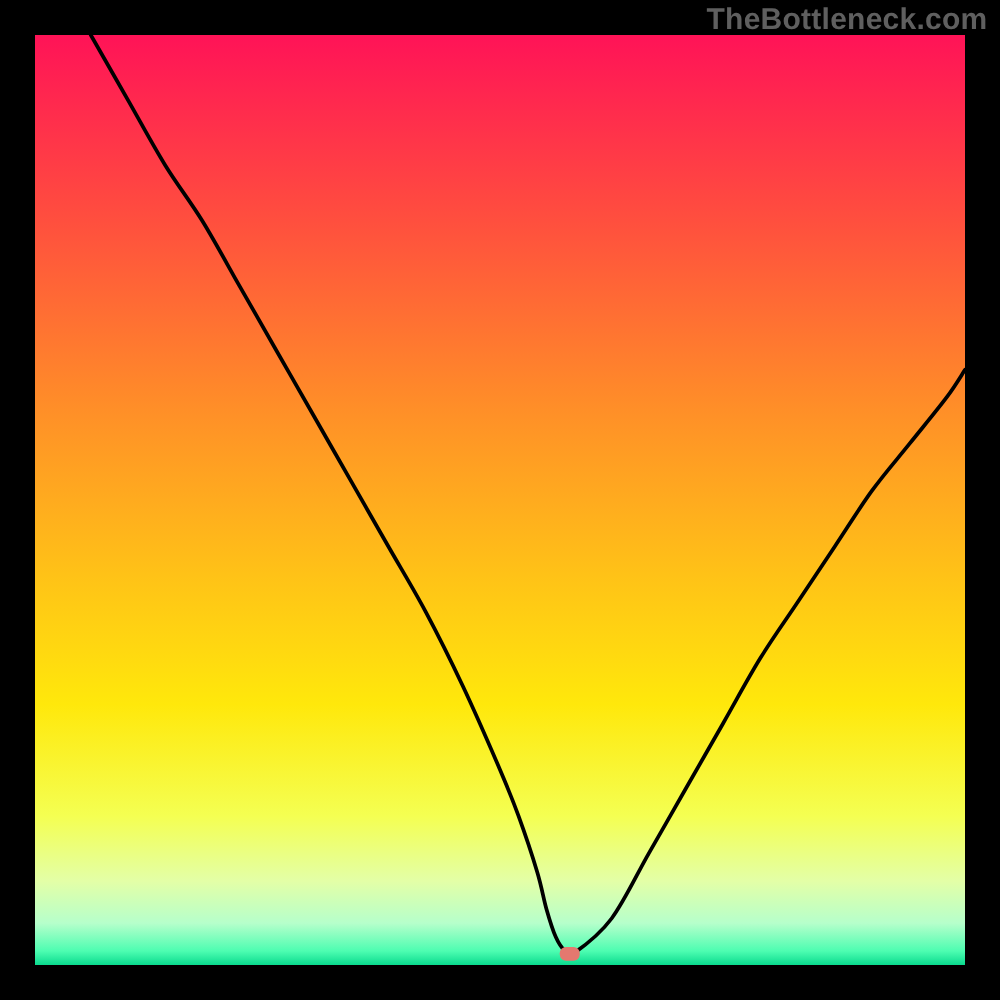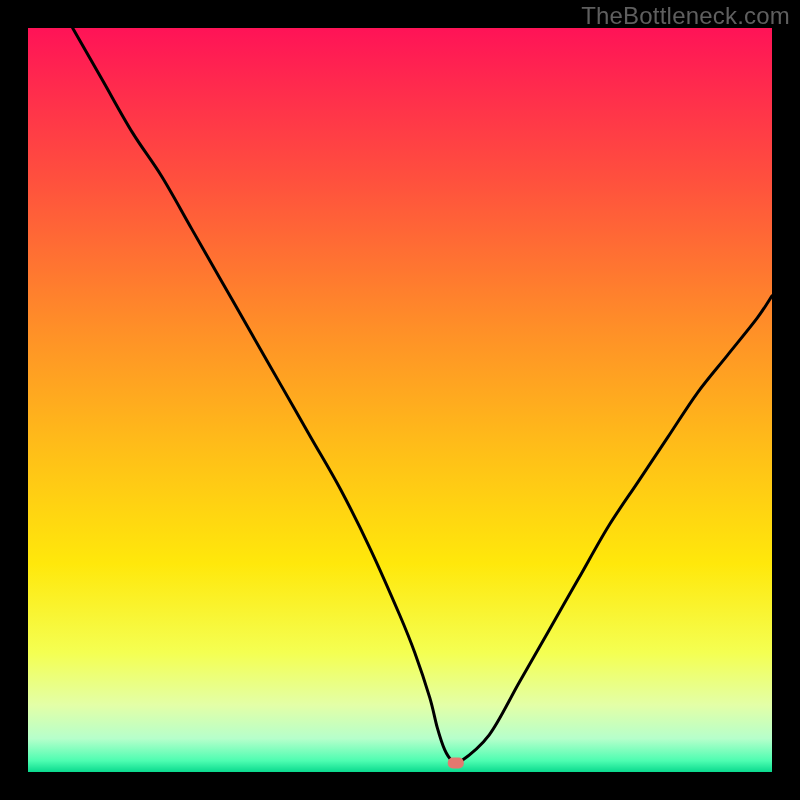--- a/index.html
+++ b/index.html
@@ -16,21 +16,21 @@
     width: 800px;
     height: 800px;
     background: #000;
   }
   .watermark {
     position: absolute;
     top: 2px;
     right: 10px;
     color: #5f5f5f;
     font-size: 24px;
-    font-weight: 400;
+    font-weight: 700;
     font-family: Arial, sans-serif;
     letter-spacing: 0.2px;
     z-index: 10;
   }
   .plot {
     position: absolute;
     left: 28px;
     top: 28px;
     width: 744px;
     height: 744px;

